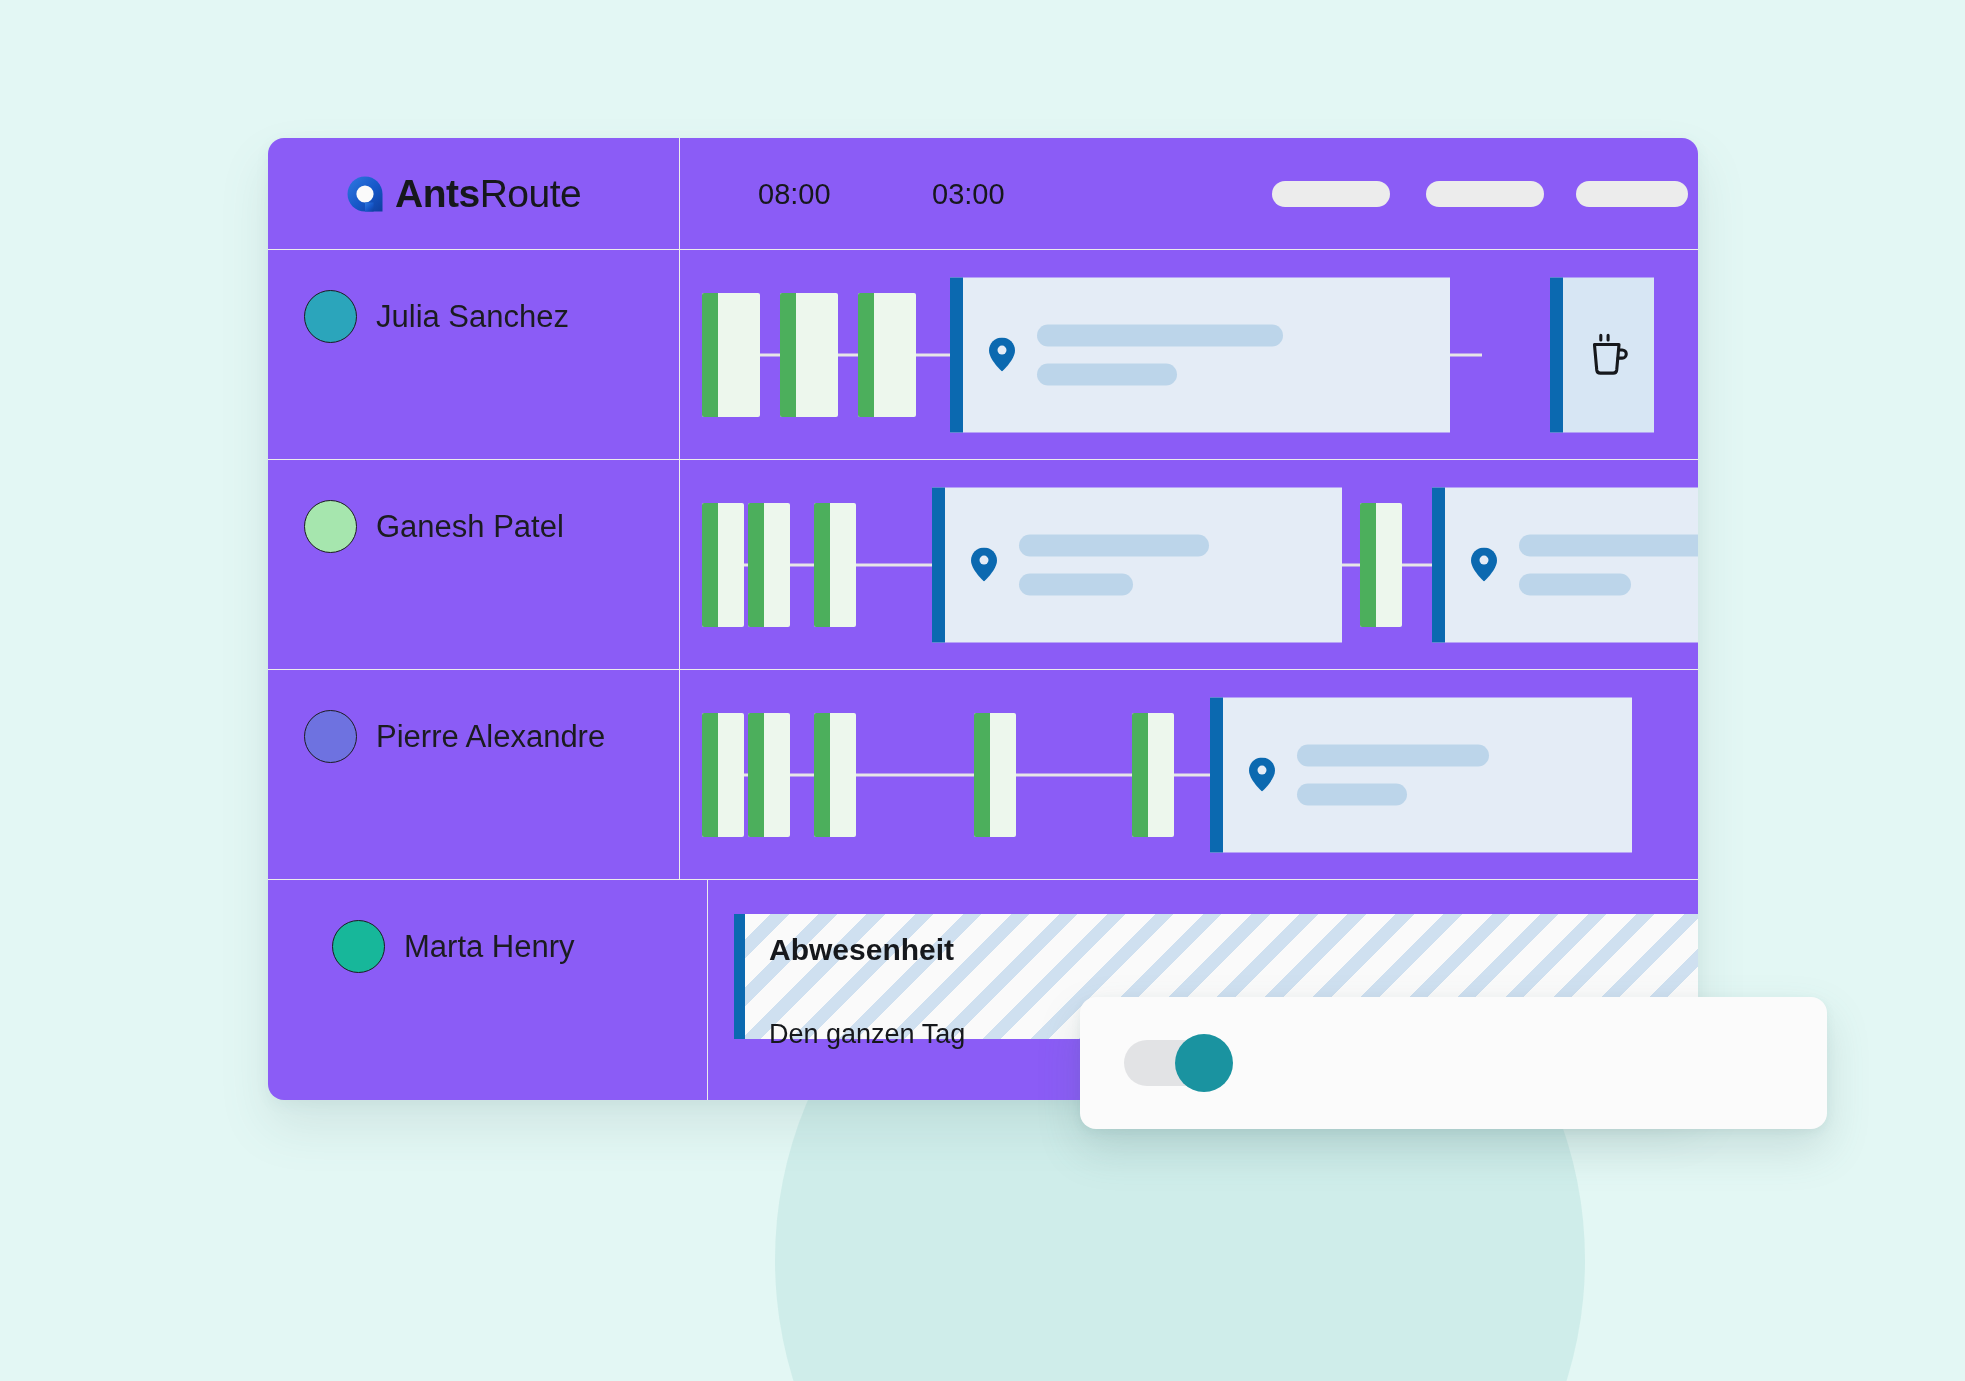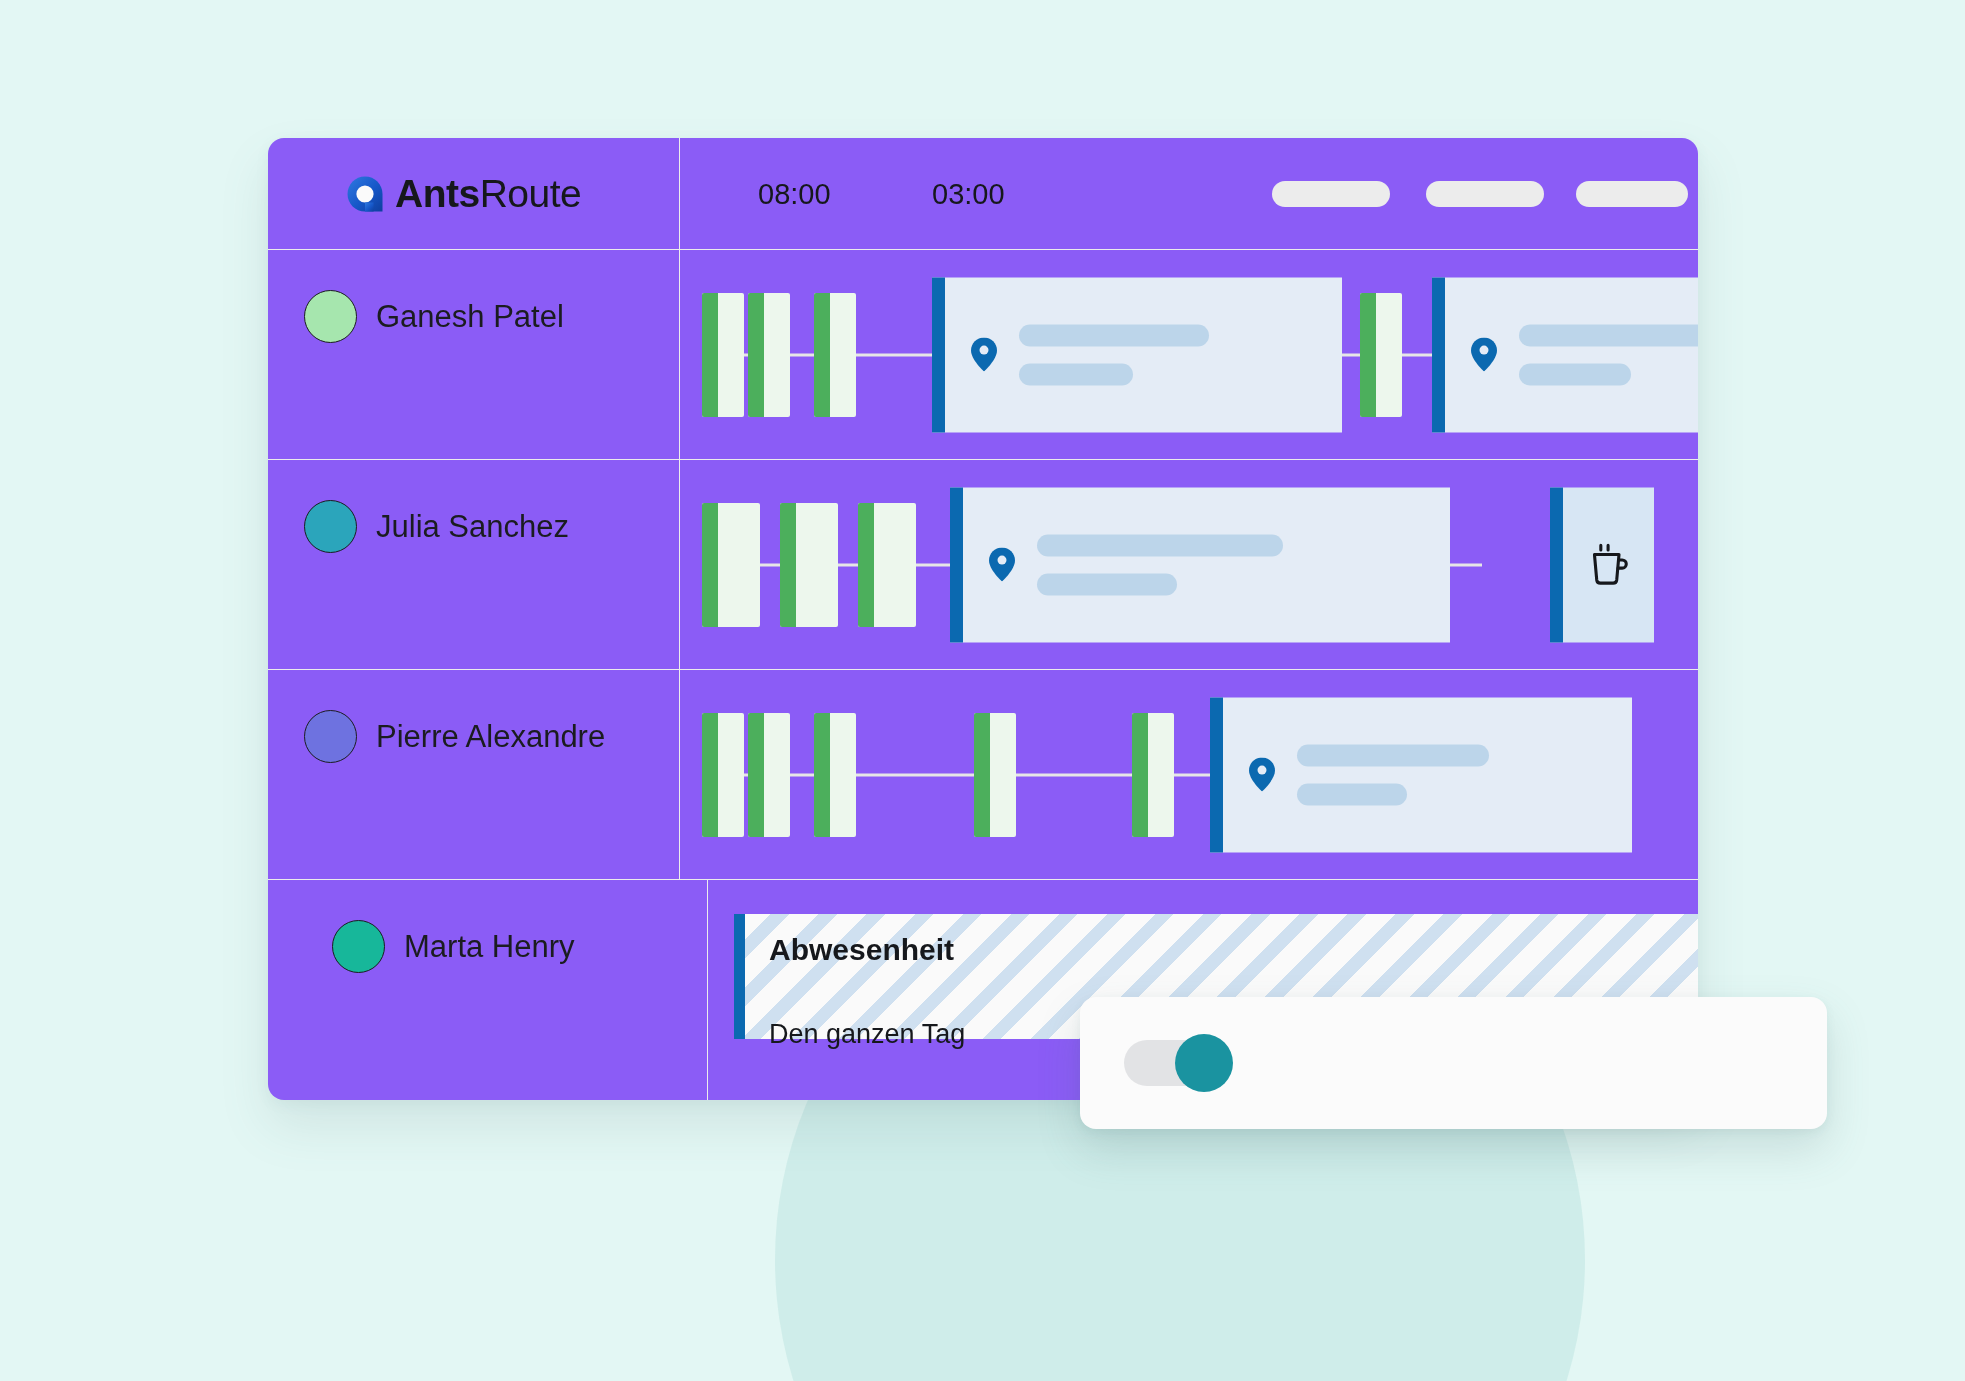--- a/index.html
+++ b/index.html
@@ -317,20 +317,53 @@
     <div class="time-cell" id="time-cell">
         <span class="time-label" style="left: 78px;">08:00</span>
         <span class="time-label" style="left: 252px;">03:00</span>
         <span class="time-pill" style="left: 592px; width: 118px;"></span>
         <span class="time-pill" style="left: 746px; width: 118px;"></span>
         <span class="time-pill" style="left: 896px; width: 112px;"></span>
       </div>
   </div>
 
   <div class="rows" id="rows">
+      <div class="row row-r0">
+        <div class="name-cell">
+          <span class="avatar" style="background: rgb(43, 165, 187);"></span>
+          <span class="person-name">Julia Sanchez</span>
+        </div>
+        <div class="track">
+          <span class="connector" style="left: 22px; width: 780px;"></span>
+          <span class="green-slot" style="left: 22px; width: 58px; height: 124px;"></span>
+          <span class="green-slot" style="left: 100px; width: 58px; height: 124px;"></span>
+          <span class="green-slot" style="left: 178px; width: 58px; height: 124px;"></span>
+          <div class="appt" style="left: 270px; width: 500px; height: 155px;">
+            <span class="pin-icon">
+              <svg viewBox="0 0 26 34" width="26" height="34">
+                <path d="M13 0C5.8 0 0 5.8 0 13c0 9.2 13 21 13 21s13-11.8 13-21C26 5.8 20.2 0 13 0z" fill="#0b69b0"></path>
+                <circle cx="13" cy="12.6" r="4.5" fill="#e4ecf6"></circle>
+              </svg>
+            </span>
+            <div class="appt-lines">
+              <span class="bar" style="width: 246px;"></span>
+              <span class="bar" style="width: 140px;"></span>
+            </div>
+          </div>
+          <div class="cup-card" style="left: 870px; width: 104px; height: 155px;">
+            <span>
+              <svg viewBox="0 0 44 48" width="40" height="44">
+                <path d="M13 8 V3 M21 8 V3" stroke="#16181c" stroke-width="3.4" stroke-linecap="round" fill="none"></path>
+                <path d="M6 13 H33 L30.5 41 A4 4 0 0 1 26.5 44.5 H12.5 A4 4 0 0 1 8.5 41 Z" stroke="#16181c" stroke-width="3.4" fill="none" stroke-linejoin="round"></path>
+                <path d="M33 19 H36.5 A4.5 4.5 0 0 1 36.5 28 H32" stroke="#16181c" stroke-width="3.4" fill="none" stroke-linecap="round"></path>
+              </svg>
+            </span>
+          </div>
+        </div>
+      </div>
       <div class="row row-r1">
         <div class="name-cell">
           <span class="avatar" style="background: rgb(166, 230, 174);"></span>
           <span class="person-name">Ganesh Patel</span>
         </div>
         <div class="track">
           <span class="connector" style="left: 22px; width: 960px;"></span>
           <span class="green-slot" style="left: 22px; width: 42px; height: 124px;"></span>
           <span class="green-slot" style="left: 68px; width: 42px; height: 124px;"></span>
           <span class="green-slot" style="left: 134px; width: 42px; height: 124px;"></span>
@@ -351,53 +384,20 @@
             <span class="pin-icon">
               <svg viewBox="0 0 26 34" width="26" height="34">
                 <path d="M13 0C5.8 0 0 5.8 0 13c0 9.2 13 21 13 21s13-11.8 13-21C26 5.8 20.2 0 13 0z" fill="#0b69b0"></path>
                 <circle cx="13" cy="12.6" r="4.5" fill="#e4ecf6"></circle>
               </svg>
             </span>
             <div class="appt-lines">
               <span class="bar" style="width: 200px;"></span>
               <span class="bar" style="width: 112px;"></span>
             </div>
-          </div>
-        </div>
-      </div>
-      <div class="row row-r0">
-        <div class="name-cell">
-          <span class="avatar" style="background: rgb(43, 165, 187);"></span>
-          <span class="person-name">Julia Sanchez</span>
-        </div>
-        <div class="track">
-          <span class="connector" style="left: 22px; width: 780px;"></span>
-          <span class="green-slot" style="left: 22px; width: 58px; height: 124px;"></span>
-          <span class="green-slot" style="left: 100px; width: 58px; height: 124px;"></span>
-          <span class="green-slot" style="left: 178px; width: 58px; height: 124px;"></span>
-          <div class="appt" style="left: 270px; width: 500px; height: 155px;">
-            <span class="pin-icon">
-              <svg viewBox="0 0 26 34" width="26" height="34">
-                <path d="M13 0C5.8 0 0 5.8 0 13c0 9.2 13 21 13 21s13-11.8 13-21C26 5.8 20.2 0 13 0z" fill="#0b69b0"></path>
-                <circle cx="13" cy="12.6" r="4.5" fill="#e4ecf6"></circle>
-              </svg>
-            </span>
-            <div class="appt-lines">
-              <span class="bar" style="width: 246px;"></span>
-              <span class="bar" style="width: 140px;"></span>
-            </div>
-          </div>
-          <div class="cup-card" style="left: 870px; width: 104px; height: 155px;">
-            <span>
-              <svg viewBox="0 0 44 48" width="40" height="44">
-                <path d="M13 8 V3 M21 8 V3" stroke="#16181c" stroke-width="3.4" stroke-linecap="round" fill="none"></path>
-                <path d="M6 13 H33 L30.5 41 A4 4 0 0 1 26.5 44.5 H12.5 A4 4 0 0 1 8.5 41 Z" stroke="#16181c" stroke-width="3.4" fill="none" stroke-linejoin="round"></path>
-                <path d="M33 19 H36.5 A4.5 4.5 0 0 1 36.5 28 H32" stroke="#16181c" stroke-width="3.4" fill="none" stroke-linecap="round"></path>
-              </svg>
-            </span>
           </div>
         </div>
       </div>
       <div class="row row-r2">
         <div class="name-cell">
           <span class="avatar" style="background: rgb(110, 114, 224);"></span>
           <span class="person-name">Pierre Alexandre</span>
         </div>
         <div class="track">
           <span class="connector" style="left: 22px; width: 700px;"></span>

